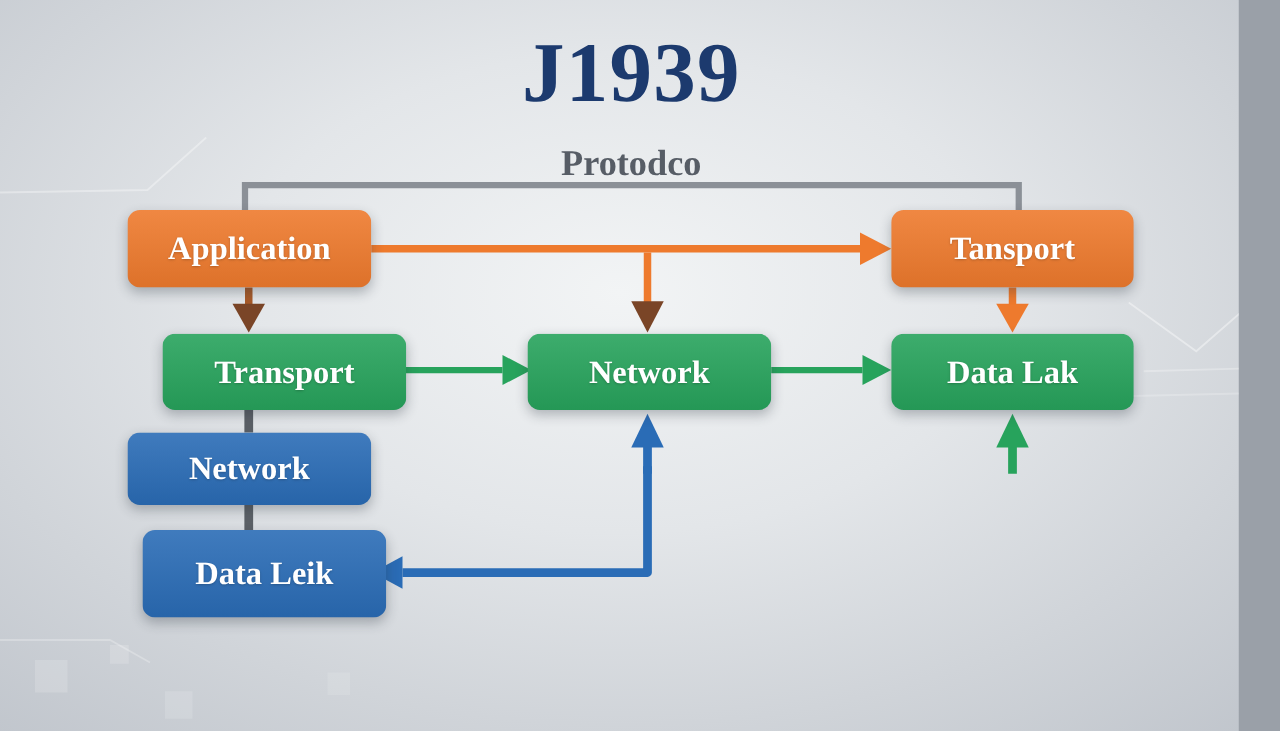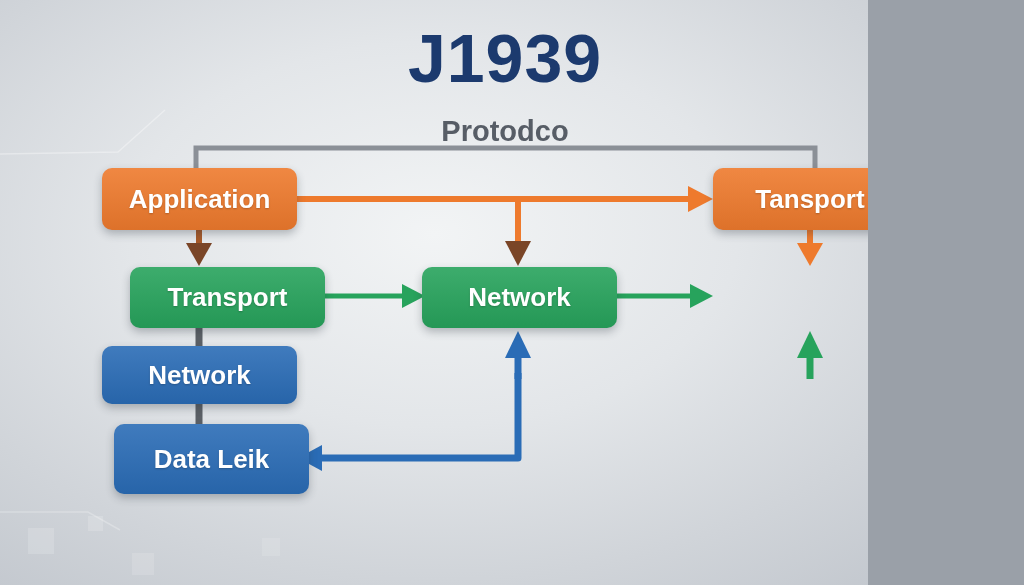--- a/index.html
+++ b/index.html
@@ -1,21 +1,20 @@
 <!DOCTYPE html>
 <html><head>
 <meta charset="utf-8">
 <style>
   html,body{margin:0;padding:0;background:#9aa0a8;}
   .canvas{
-    position:relative;width:840px;height:585px;overflow:hidden;
-    font-family:Liberation Sans, sans-serif;
+    position:relative;width:991px;height:585px;overflow:hidden;
+    font-family:Liberation Serif, serif;
     background:radial-gradient(ellipse 760px 480px at 50% 40%,
       #f2f4f5 0%, #e3e6e9 40%, #d0d4d9 72%, #c0c5cc 100%);
-    padding-left:28px;
   }
   .layer{position:absolute;inset:0;width:1024px;height:585px;}
   .title{
     position:absolute;top:24px;left:0;width:1010px;text-align:center;
     font-size:68px;font-weight:bold;letter-spacing:1px;line-height:1;
   }
   .subtitle{
     position:absolute;top:117px;left:0;width:1010px;text-align:center;
     font-size:29px;font-weight:bold;line-height:1;
   }
@@ -102,20 +101,23 @@
   </div>
   <div class="node n-tansport" style="background-color: rgb(238, 122, 45);">
     <span>Tansport</span>
   </div>
   <div class="node n-transport" style="background-color: rgb(39, 163, 92);">
     <span>Transport</span>
   </div>
   <div class="node n-network-center" style="background-color: rgb(39, 163, 92);">
     <span>Network</span>
   </div>
+  <div class="node n-data-lak" style="background-color: rgb(39, 163, 92);">
+    <span>Data Lak</span>
+  </div>
   <div class="node n-network-left" style="background-color: rgb(42, 108, 182);">
     <span>Network</span>
   </div>
   <div class="node n-data-leik" style="background-color: rgb(42, 108, 182);">
     <span>Data Leik</span>
   </div>
 
 </div>
 
 </body></html>

